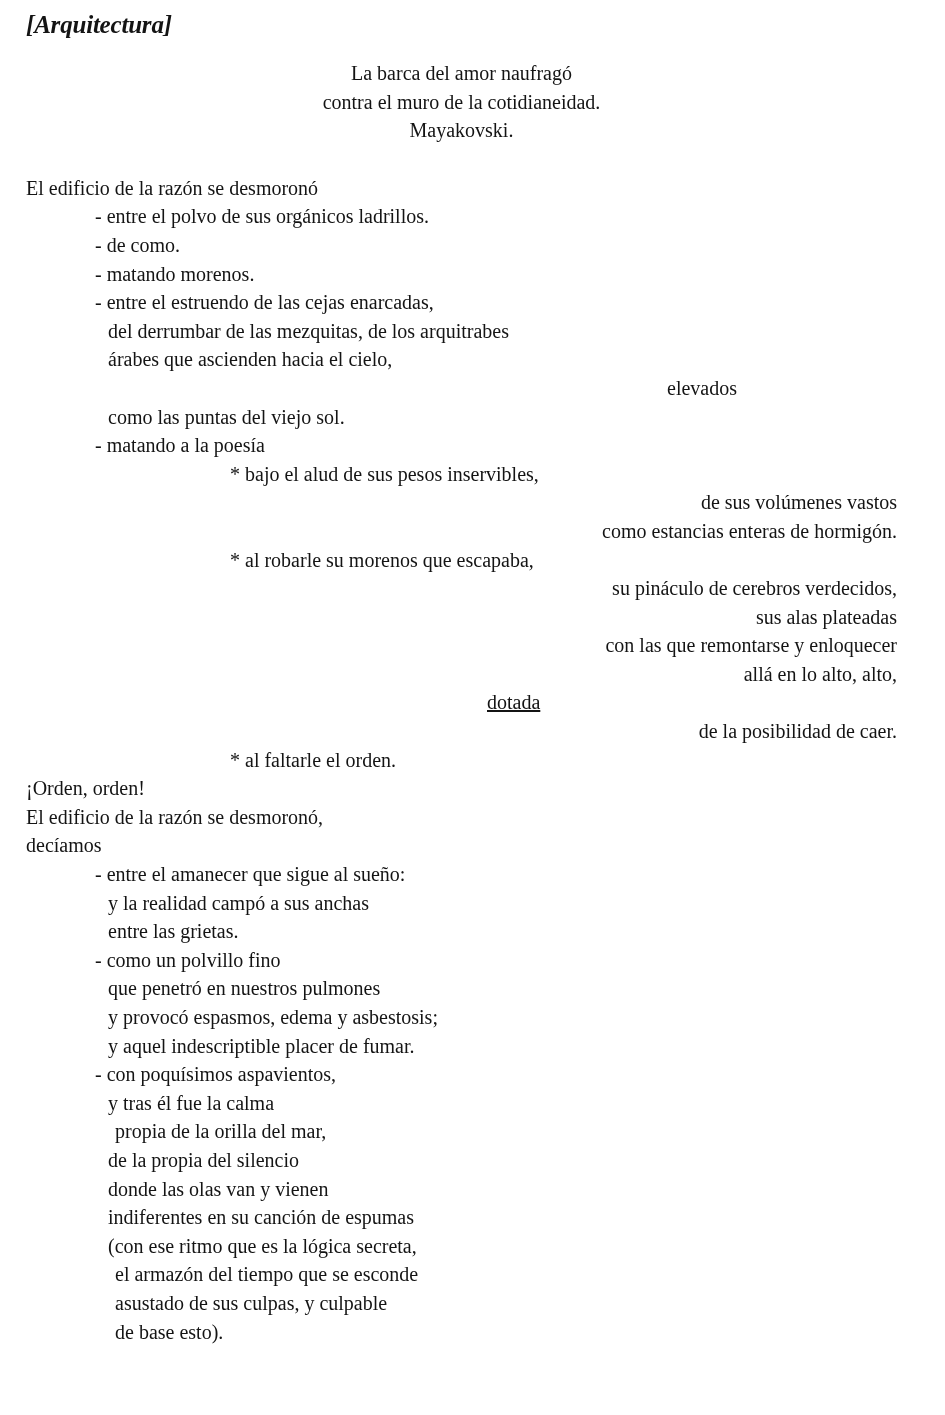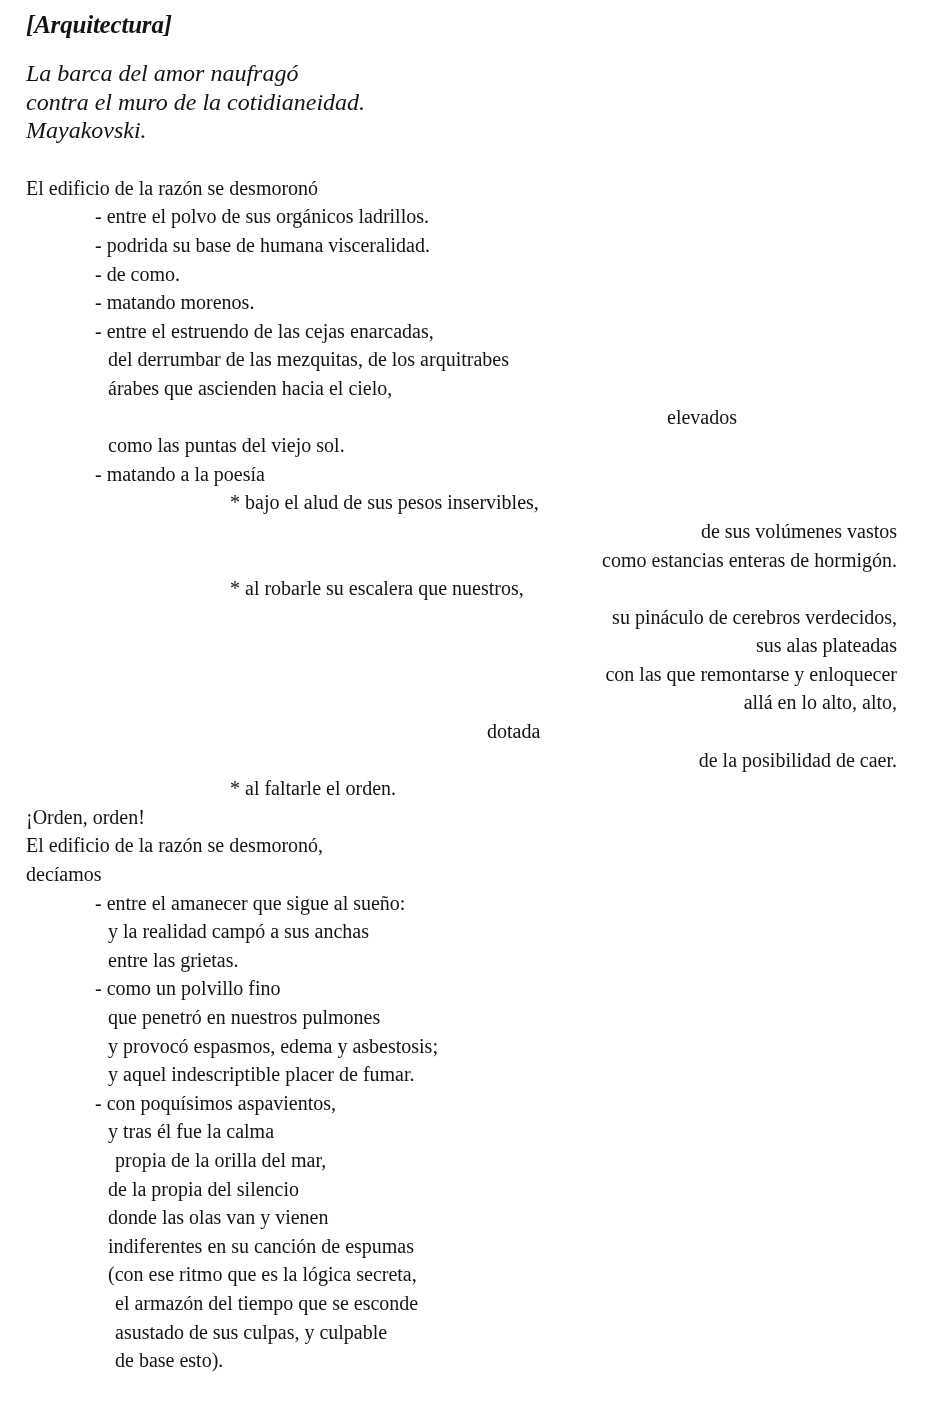--- a/index.html
+++ b/index.html
@@ -22,71 +22,69 @@
   }
   .title {
     font-size: 25px;
     font-weight: bold;
     font-style: italic;
     line-height: 29px;
     margin-bottom: 20px;
     letter-spacing: -0.2px;
   }
   .epigraph {
-    text-align: left;
-    font-style: italic;
-    font-size: 24px;
+    text-align: center;
+    font-size: 20px;
     line-height: 28.6px;
   }
   .poem {
     margin-top: 29px;
     font-size: 20px;
     line-height: 28.6px;
   }
   .line {
     white-space: pre;
   }
   
   .indent-base     { padding-left: 0; }
   .indent-dash     { padding-left: 69px; }
   .indent-cont     { padding-left: 82px; }
   .indent-cont2    { padding-left: 89px; }
   .indent-star     { padding-left: 204px; }
   .indent-starcont { padding-left: 226px; text-align: right; }
-  .indent-dotada   { padding-left: 461px; }
+  .indent-dotada   { padding-left: 461px; text-decoration: underline; }
   .indent-elevados { padding-left: 481px; text-align: center; }
 </style>
 </head>
 <body>
 
 <div class="page">
   <div class="title">[Arquitectura]</div>
 
   <div class="epigraph">
       <div class="line">La barca del amor naufragó</div>
       <div class="line">contra el muro de la cotidianeidad.</div>
       <div class="line">Mayakovski.</div>
     </div>
 
   <div class="poem">
       <div class="line indent-base">El edificio de la razón se desmoronó</div>
       <div class="line indent-dash">- entre el polvo de sus orgánicos ladrillos.</div>
-      <div class="line indent-dash">- podrida su base de humana visceralidad.</div>
       <div class="line indent-dash">- de como.</div>
       <div class="line indent-dash">- matando morenos.</div>
       <div class="line indent-dash">- entre el estruendo de las cejas enarcadas,</div>
       <div class="line indent-cont">del derrumbar de las mezquitas, de los arquitrabes</div>
       <div class="line indent-cont">árabes que ascienden hacia el cielo,</div>
       <div class="line indent-elevados">elevados</div>
       <div class="line indent-cont">como las puntas del viejo sol.</div>
       <div class="line indent-dash">- matando a la poesía</div>
       <div class="line indent-star">* bajo el alud de sus pesos inservibles,</div>
       <div class="line indent-starcont">de sus volúmenes vastos</div>
       <div class="line indent-starcont">como estancias enteras de hormigón.</div>
-      <div class="line indent-star">* al robarle su escalera que nuestros,</div>
+      <div class="line indent-star">* al robarle su morenos que escapaba,</div>
       <div class="line indent-starcont">su pináculo de cerebros verdecidos,</div>
       <div class="line indent-starcont">sus alas plateadas</div>
       <div class="line indent-starcont">con las que remontarse y enloquecer</div>
       <div class="line indent-starcont">allá en lo alto, alto,</div>
       <div class="line indent-dotada">dotada</div>
       <div class="line indent-starcont">de la posibilidad de caer.</div>
       <div class="line indent-star">* al faltarle el orden.</div>
       <div class="line indent-base">¡Orden, orden!</div>
       <div class="line indent-base">El edificio de la razón se desmoronó,</div>
       <div class="line indent-base">decíamos</div>

